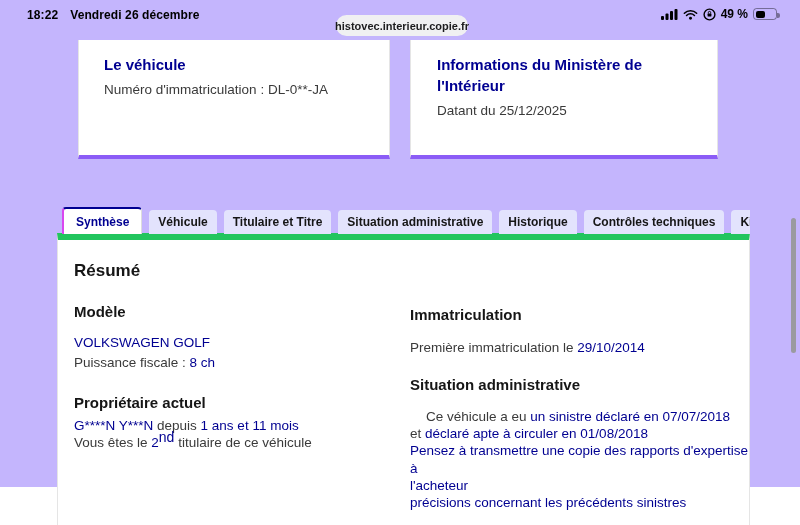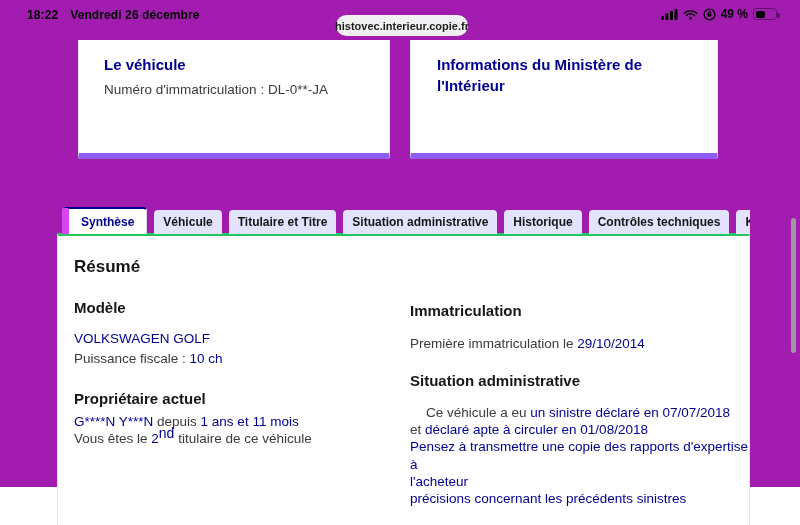--- a/index.html
+++ b/index.html
@@ -1,18 +1,18 @@
 <!DOCTYPE html>
 <html><head>
 <meta charset="utf-8">
 <style>
   * { margin:0; padding:0; box-sizing:border-box; }
   html,body { width:800px; height:525px; overflow:hidden; background:#fff;
               font-family:"Liberation Sans", sans-serif; }
-  #screen { position:relative; width:800px; height:487px; background:#a21caf; }
+  #screen { position:relative; width:800px; height:487px; background:#c4b5fd; }
 
   
   .statusbar { position:absolute; left:0; top:0; width:800px; height:30px; }
   .sb-left { position:absolute; left:27px; top:8px; font-size:12px; font-weight:700;
              color:#000; letter-spacing:.1px; display:flex; gap:12px; }
   .sb-right { position:absolute; right:23px; top:7px; display:flex; align-items:center; gap:5px; }
   .sb-right .pct { font-size:12px; font-weight:600; color:#000; }
   .batt { position:relative; width:24px; height:12px; border:1px solid rgba(0,0,0,.4);
           border-radius:3.5px; }
   .batt .fill { position:absolute; left:1.5px; top:1.5px; bottom:1.5px; width:45%;
@@ -21,40 +21,40 @@
                background:rgba(0,0,0,.4); border-radius:0 2px 2px 0; }
 
   
   .url-pill { position:absolute; left:336px; top:15px; width:132px; height:21px;
               background:#f0f0f2; border-radius:11px; display:flex; align-items:center;
               justify-content:center; font-size:11px; font-weight:600; color:#1c1c1e; }
 
   
   .card { position:absolute; top:40px; background:#fff;
           border-left:1px solid #e5e5e5; border-right:1px solid #e5e5e5;
-          border-bottom:6px solid #8b5cf6; height:119px; padding:14px 20px 0 25px; }
+          border-bottom:4px solid #8b5cf6; height:119px; padding:14px 20px 0 25px; }
   .card.c1 { left:78px; width:312px; }
   .card.c2 { left:410px; width:308px; padding-left:26px; }
   .card-title { font-size:15px; font-weight:700; color:#000091; line-height:21px; }
   .card-body { margin-top:7px; font-size:13.5px; color:#3a3a3a; }
 
   
   .tabs { position:absolute; left:62px; top:207px; width:688px; height:27px;
           display:flex; align-items:flex-end; gap:7px; overflow:hidden;
           white-space:nowrap; z-index:3; }
   .tab { flex:0 0 auto; height:24px; padding:0 9px; border-radius:4px 4px 0 0;
          background:#e3e3fd; border:none; font-family:"Liberation Sans",sans-serif;
          font-size:12px; font-weight:700; color:#161616; cursor:pointer; }
   .tab.active { height:27px; background:#fff; color:#000091;
-                border-top:2px solid #000091; border-left:7px solid #d946ef;
+                border-top:2px solid #000091; border-left:2px solid #d946ef;
                 border-right:1px solid #ddd; padding:0 12px; }
 
   
   .panel { position:absolute; left:57px; top:233px; width:693px; height:292px;
-           background:#fff; border-top:3px solid #22c55e; border-left:1px solid #e5e5e5;
+           background:#fff; border-top:7px solid #22c55e; border-left:1px solid #e5e5e5;
            border-right:1px solid #e5e5e5; z-index:1; }
   .abs { position:absolute; }
   .h1 { font-size:17px; font-weight:700; color:#161616; }
   .h2 { font-size:15px; font-weight:700; color:#161616; }
   .txt { font-size:13.5px; color:#3a3a3a; line-height:17.5px; }
   .blue { color:#000091; }
   .gray { color:#3a3a3a; }
   sup.ord { font-size:14px; color:#000091; vertical-align:super; line-height:0; }
   .para { width:345px; }
   .para .pline { line-height:17.2px; }
@@ -110,40 +110,41 @@
   <div class="url-pill">
     <span>histovec.interieur.copie.fr</span>
   </div>
 
   <div class="card c1">
     <div class="card-title">Le véhicule</div>
     <div class="card-body">Numéro d'immatriculation : DL-0**-JA</div>
   </div>
   <div class="card c2">
     <div class="card-title">Informations du Ministère de l'Intérieur</div>
+    <div class="card-body">Datant du 25/12/2025</div>
   </div>
 
   <div class="tabs">
     <button class="tab active"><span>Synthèse</span></button>
     <button class="tab"><span>Véhicule</span></button>
     <button class="tab"><span>Titulaire et Titre</span></button>
     <button class="tab"><span>Situation administrative</span></button>
     <button class="tab"><span>Historique</span></button>
     <button class="tab"><span>Contrôles techniques</span></button>
     <button class="tab"><span>Kilométrage</span></button>
   </div>
 
   <div class="panel">
 
     <div class="abs h1" style="left:16px; top:21px;">Résumé</div>
 
     <div class="abs h2" style="left:16px; top:63px;">Modèle</div>
     <div class="abs txt blue" style="left:16px; top:94px;">VOLKSWAGEN GOLF</div>
     <div class="abs txt" style="left:16px; top:114px;">
-      <span class="gray">Puissance fiscale : </span><span class="blue">10 ch</span>
+      <span class="gray">Puissance fiscale : </span><span class="blue">8 ch</span>
     </div>
 
     <div class="abs h2" style="left:16px; top:154px;">Propriétaire actuel</div>
     <div class="abs txt" style="left:16px; top:177px;">
       <span class="blue">G****N Y***N</span><span class="gray"> depuis </span><span class="blue">1 ans et 11 mois</span>
     </div>
     <div class="abs txt" style="left:16px; top:194px;">
       <span class="gray">Vous êtes le </span><span class="blue">2</span><sup class="ord">nd</sup><span class="gray"> titulaire de ce véhicule</span>
     </div>
 

